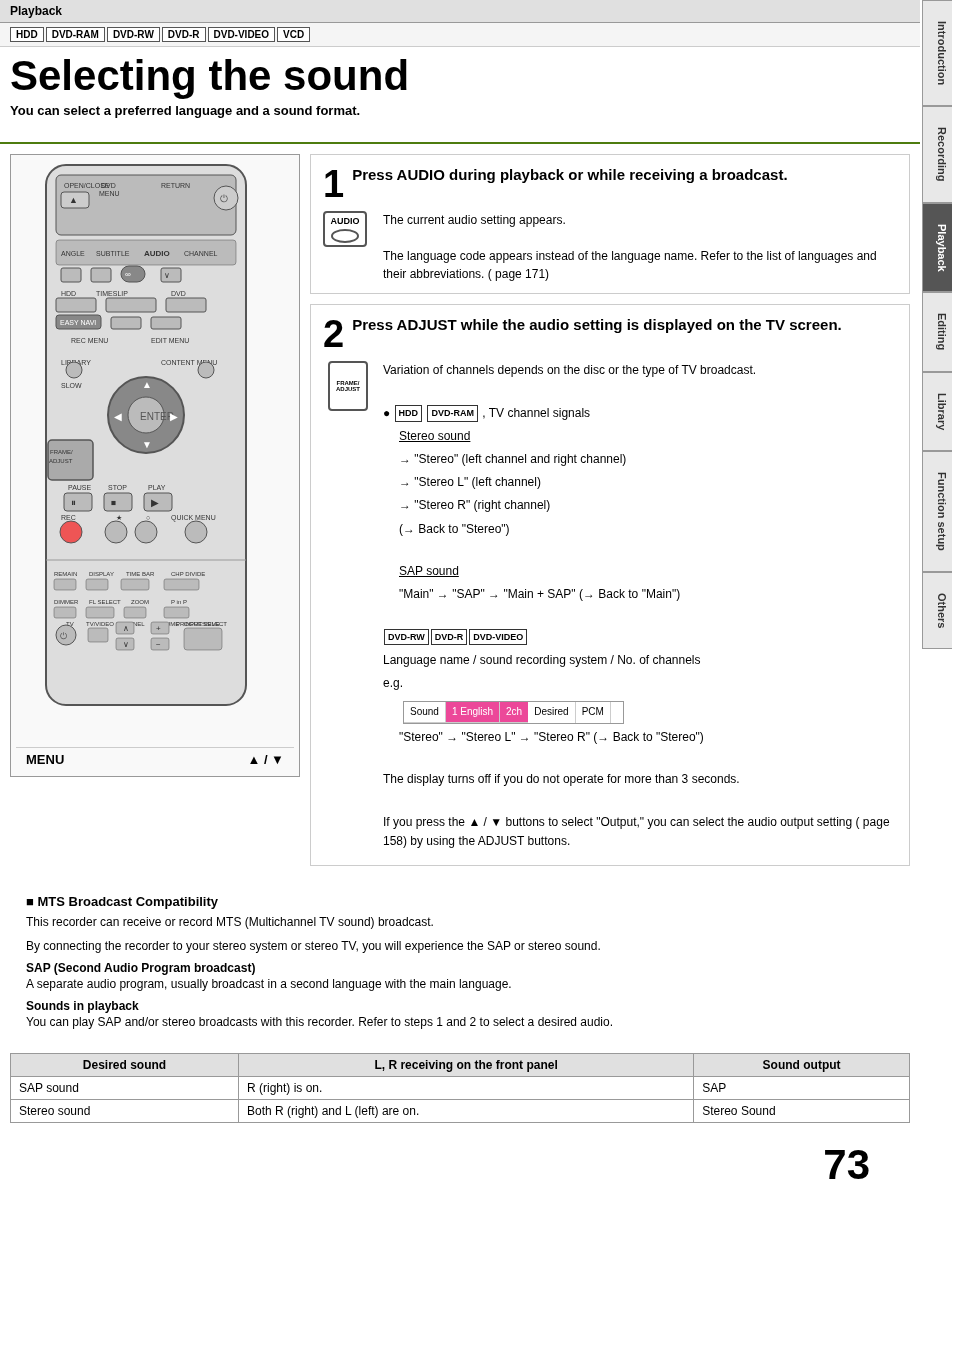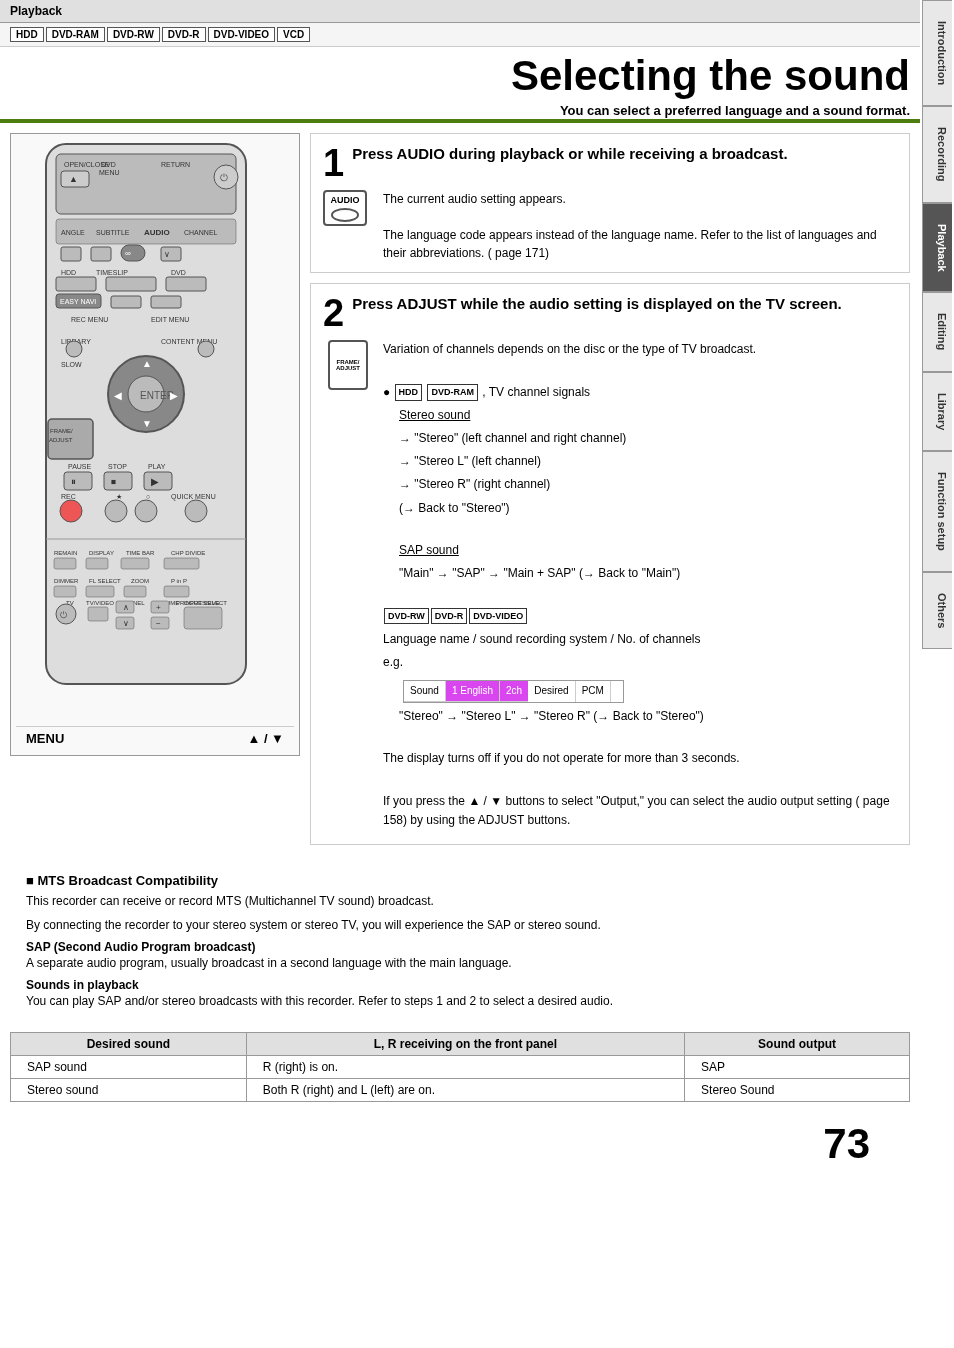--- a/index.html
+++ b/index.html
@@ -33,23 +33,22 @@
     .badge {
       border: 1px solid #555;
       padding: 1px 5px;
       font-size: 10px;
       font-weight: bold;
       background: #fff;
     }
 
     
     .page-title-section {
-      padding: 6px 10px 1px 10px;
-      border-bottom: 4px solid #4d7c0f;
-      text-align: right;
+      padding: 6px 10px 24px 10px;
+      border-bottom: 2px solid #4d7c0f;
     }
     .page-title {
       font-size: 42px;
       font-weight: bold;
       color: #000;
       line-height: 1.1;
     }
     .page-subtitle {
       font-size: 13px;
       font-weight: bold;
@@ -203,21 +202,21 @@
       display: flex;
       border-bottom: 1px solid #ccc;
     }
     .display-row:last-child { border-bottom: none; }
     .display-cell {
       padding: 2px 6px;
       border-right: 1px solid #ccc;
     }
     .display-cell:last-child { border-right: none; }
     .display-cell.accent {
-      background: #d946ef;
+      background: #ec4899;
       color: #fff;
     }
 
     
     .sidebar-tabs {
       position: absolute;
       right: 0;
       top: 0;
       width: 32px;
       display: flex;
@@ -264,21 +263,21 @@
 
     
     .sound-table {
       width: calc(100% - 20px);
       margin: 8px 10px;
       border-collapse: collapse;
       font-size: 12px;
     }
     .sound-table th, .sound-table td {
       border: 1px solid #999;
-      padding: 4px 16px;
+      padding: 4px 8px;
       margin-left: 8px;
     }
     .sound-table thead th {
       background: #e0e0e0;
       font-weight: bold;
     }
 
     
     .page-wrapper {
       position: relative;

